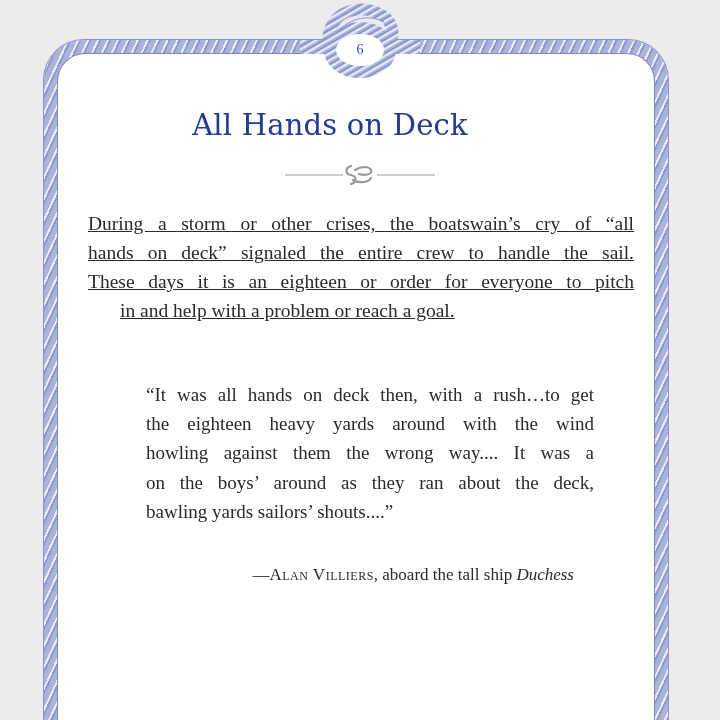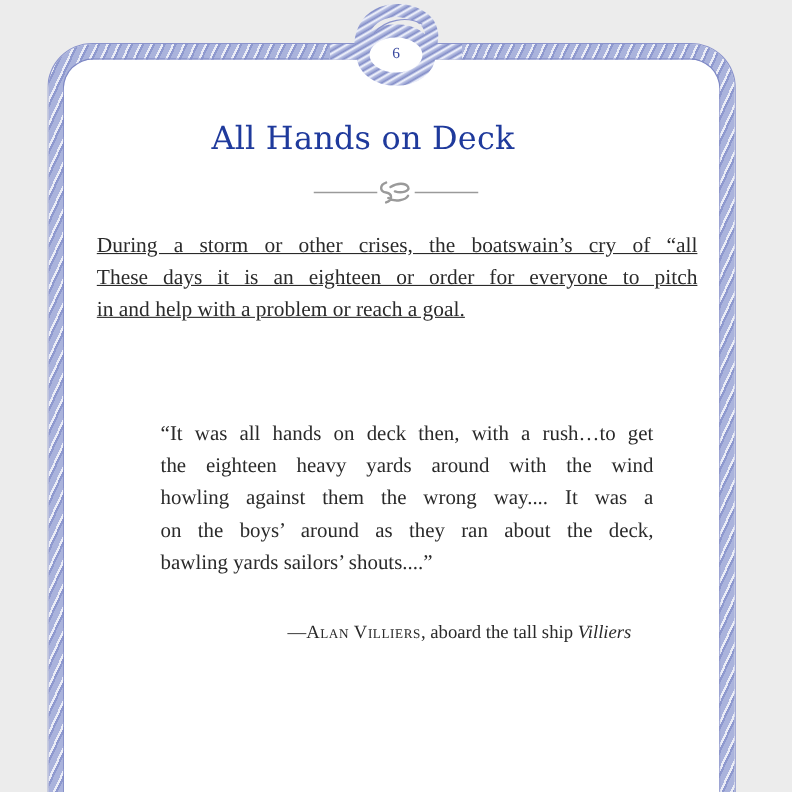--- a/index.html
+++ b/index.html
@@ -57,21 +57,21 @@
   }
   .divider {
     position:absolute; left:285px; top:162px; width:150px; height:26px;
   }
   .body-text {
     position:absolute; left:88px; top:209px; width:546px;
     font-size:19.5px; line-height:29px; color:#2a2a2a;
     text-align:justify;
   }
   .body-text .line { display:block; text-align:justify; text-align-last:justify; white-space:nowrap;text-decoration:underline; }
-  .body-text .line.last { text-align-last:left; }
+  .body-text .line.last { text-align-last:left;margin-left:32px; }
   .quote {
     position:absolute; left:126px; top:380px; width:448px;
     font-size:19px; line-height:29.2px; color:#2a2a2a;margin-left:20px;
   }
   .quote .line { display:block; text-align:justify; text-align-last:justify; white-space:nowrap; }
   .quote .line.last { text-align-last:left; }
   .attribution {
     position:absolute; right:146px; top:565px;
     font-size:17px; color:#2a2a2a; white-space:nowrap;
   }
@@ -108,27 +108,28 @@
 <h1 class="title" style="margin:0;font-weight:normal;">All Hands on Deck</h1>
 
 <svg class="divider" viewBox="0 0 150 26">
   <line x1="0" y1="13" x2="58" y2="13" stroke="#9a9a9a" stroke-width="1.2"></line>
   <line x1="92" y1="13" x2="150" y2="13" stroke="#9a9a9a" stroke-width="1.2"></line>
   <path d="M66 4 C60 6, 60 12, 66 13 C72 14, 72 20, 66 22 M70 8 C76 4, 84 4, 86 8 C88 12, 80 14, 74 12 M68 18 C74 22, 84 20, 86 16" stroke="#9a9a9a" stroke-width="2.2" fill="none" stroke-linecap="round"></path>
 </svg>
 
 <div class="body-text">
   <span class="line">During a storm or other crises, the boatswain’s cry of “all</span>
+  <span class="line">hands on deck” signaled the entire crew to handle the sail.</span>
   <span class="line">These days it is an eighteen or order for everyone to pitch</span>
   <span class="line last">in and help with a problem or reach a goal.</span>
 </div>
 
 <div class="quote">
   <span class="line">“It was all hands on deck then, with a rush…to get</span>
   <span class="line">the eighteen heavy yards around with the wind</span>
   <span class="line">howling against them the wrong way.... It was a</span>
   <span class="line">on the boys’ around as they ran about the deck,</span>
   <span class="line last">bawling yards sailors’ shouts....”</span>
 </div>
 
 <div class="attribution">
-  <span>—</span><span class="sc">Alan Villiers</span><span>, aboard the tall ship </span><span class="ship">Villiers</span>
+  <span>—</span><span class="sc">Alan Villiers</span><span>, aboard the tall ship </span><span class="ship">Duchess</span>
 </div>
 
 </body></html>

